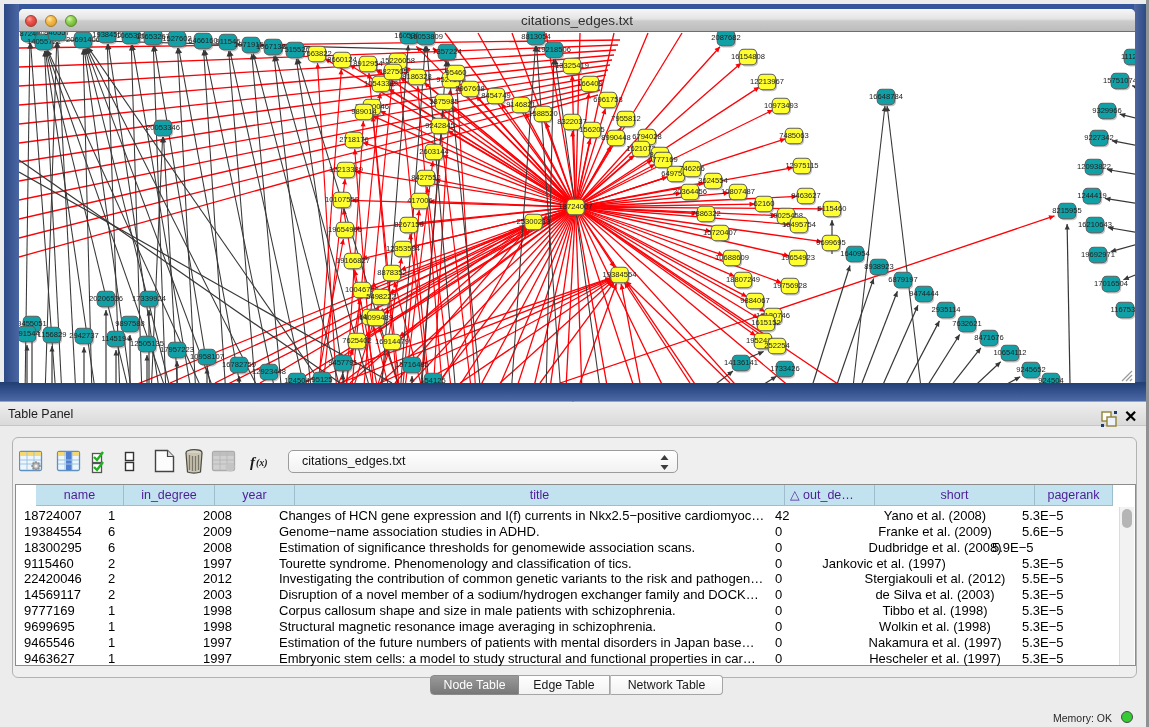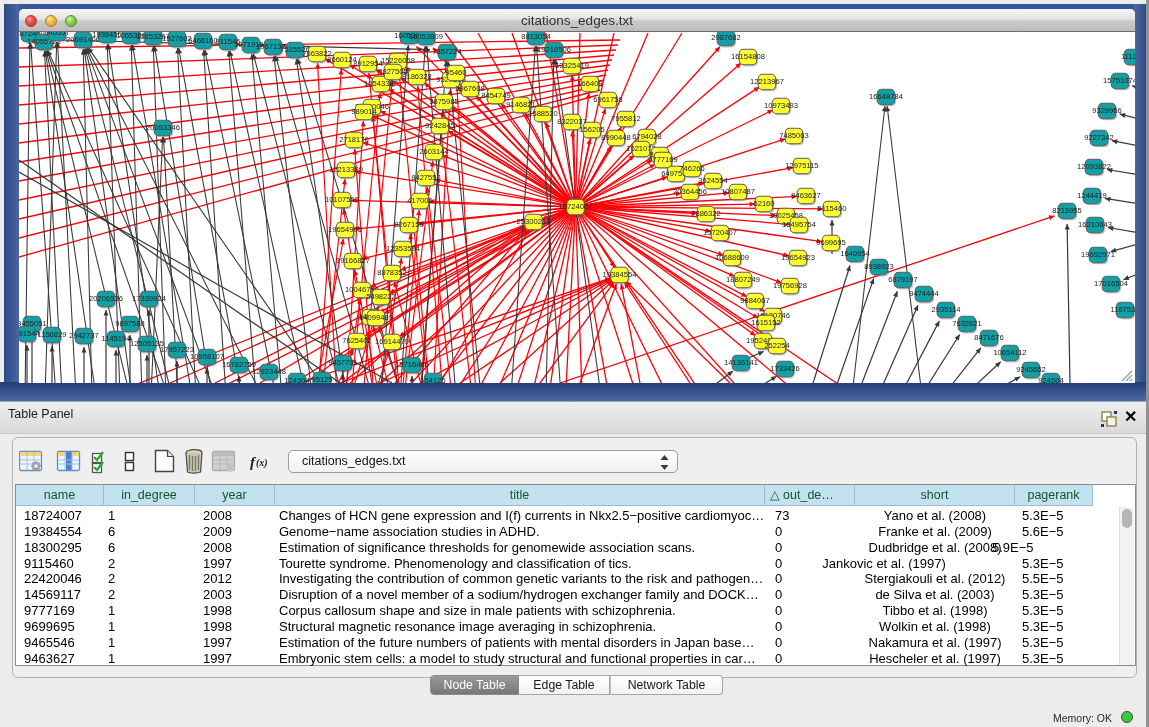--- a/index.html
+++ b/index.html
@@ -15,28 +15,28 @@
 #gtitle { left:19px; top:9px; width:1116px; height:23px; border-radius:5px 5px 0 0;
   background:linear-gradient(180deg,#f7f7f7 0%,#e4e4e4 45%,#cbcbcb 55%,#bcbcbc 100%);
   border-bottom:1px solid #6f6f6f; }
 #gtitle .txt { position:absolute; width:100%; text-align:center; top:4px; font-size:13.5px; color:#2f2f2f; }
 .light { position:absolute; width:12px; height:12px; border-radius:50%; top:5.5px; }
 #lr { left:6px; background:radial-gradient(circle at 35% 30%, #ff9d96 0%, #ea5850 35%, #d43b32 75%); border:1px solid #a53c32;}
 #ly { left:26px; background:radial-gradient(circle at 35% 30%, #ffe9a8 0%, #f5bd4f 35%, #e3a42e 75%); border:1px solid #ad7a27;}
 #lg { left:46px; background:radial-gradient(circle at 35% 30%, #d3f6a8 0%, #95d558 35%, #6fb434 75%); border:1px solid #5e8d2c;}
 
 #tp-divider { left:0; top:401px; width:1149px; height:1px; background:#9aa4b8; }
-#tp-head { left:0; top:402px; width:1149px; height:32px; background:linear-gradient(180deg,#eeeeee,#dadada); border-bottom:1px solid #c6c6c6; }
+#tp-head { left:0; top:402px; width:1149px; height:24px; background:linear-gradient(180deg,#eeeeee,#dadada); border-bottom:1px solid #c6c6c6; }
 #tp-head .t { position:absolute; left:8px; top:5px; font-size:12.5px; color:#1c1c1c; }
 #tp-x { position:absolute; left:1124px; top:5px; font-size:16px; font-weight:bold; color:#000; }
 #container { left:12px; top:437px; width:1125px; height:241px; background:#efefef; border:1px solid #b2b2b2; border-radius:6px; }
 #dropdown { left:288px; top:450px; width:390px; height:23px; background:linear-gradient(#ffffff,#f1f1f1); border:1px solid #9b9b9b; border-radius:5px; }
 #dropdown .t { position:absolute; left:13px; top:3px; font-size:12.5px; color:#111; }
 #tbl { left:15px; top:484px; width:1121px; height:182px; background:#fff; border:1px solid #8c8c8c; }
-.hcell { position:absolute; top:485px; height:21px; background:#c3e2ef; border-right:1px solid #9fbecd; border-bottom:1px solid #9fbecd; font-size:12.5px; color:#14532d; text-align:center; line-height:21px; }
+.hcell { position:absolute; top:485px; height:21px; background:#c3e2ef; border-right:1px solid #9fbecd; border-bottom:1px solid #9fbecd; font-size:12.5px; color:#4c1d95; text-align:center; line-height:21px;margin-left:20px; }
 .trow { position:absolute; left:0; width:1120px; height:15.8px; font-size:13px; color:#000; }
 .trow span { position:absolute; top:0; white-space:nowrap; }
 #sb-track { left:1119px; top:507px; width:15px; height:158px; background:#f2f2f2; border-left:1px solid #dcdcdc; }
 #sb-thumb { left:1121.5px; top:509px; width:10px; height:19px; background:#b5b5b5; border-radius:5px; }
 
 .tab { position:absolute; top:675px; height:19.5px; border:1px solid #a5a5a5; font-size:12.3px; line-height:18px; text-align:center; color:#1a1a1a; background:linear-gradient(#ffffff,#f2f2f2); }
 #tab1 { left:430px; width:89px; border-radius:4px 0 0 4px; background:linear-gradient(180deg,#9a9a9a,#777777); color:#fff; border-color:#8a8a8a; }
 #tab2 { left:519px; width:91px; border-left:none; }
 #tab3 { left:610px; width:113px; border-left:1px solid #bdbdbd; border-radius:0 4px 4px 0; }
 #memtxt { left:1053px; top:712px; white-space:nowrap; font-size:10.5px; color:#2a2a2a; }
@@ -1034,21 +1034,21 @@
 <div class="hcell" style="left:195px;width:80px">year</div>
 <div class="hcell" style="left:275px;width:490px">title</div>
 <div class="hcell" style="left:765px;width:90px;text-align:left;padding-left:5px">△ out_de…</div>
 <div class="hcell" style="left:855px;width:160px">short</div>
 <div class="hcell" style="left:1015px;width:78px">pagerank</div>
 <div class="trow" style="top:508.0px">
       <span style="left:24px">18724007</span>
       <span style="left:108px">1</span>
       <span style="left:203px">2008</span>
       <span style="left:279px;width:484px;overflow:hidden">Changes of HCN gene expression and I(f) currents in Nkx2.5−positive cardiomyoc…</span>
-      <span style="left:775px">73</span>
+      <span style="left:775px">42</span>
       <span style="left:855px;width:160px;text-align:center">Yano et al. (2008)</span>
       <span style="left:1022px">5.3E−5</span>
     </div>
     <div class="trow" style="top:523.9px">
       <span style="left:24px">19384554</span>
       <span style="left:108px">6</span>
       <span style="left:203px">2009</span>
       <span style="left:279px;width:484px;overflow:hidden">Genome−name association studies in ADHD.</span>
       <span style="left:775px">0</span>
       <span style="left:855px;width:160px;text-align:center">Franke et al. (2009)</span>

